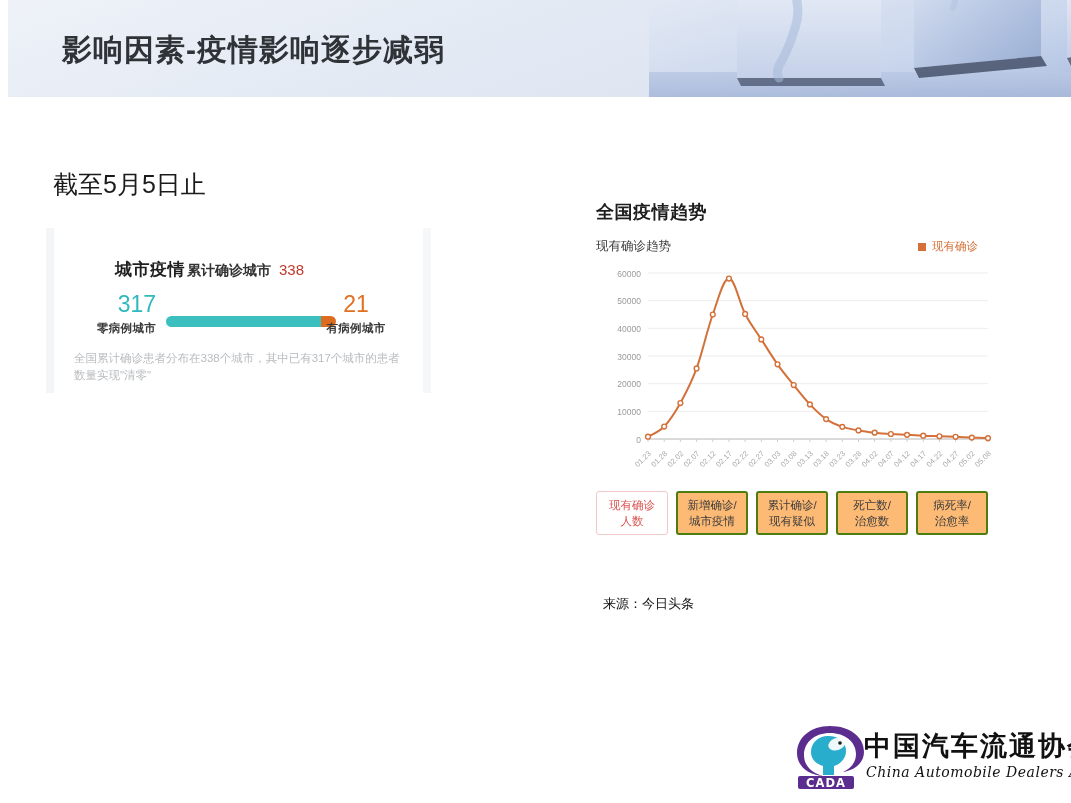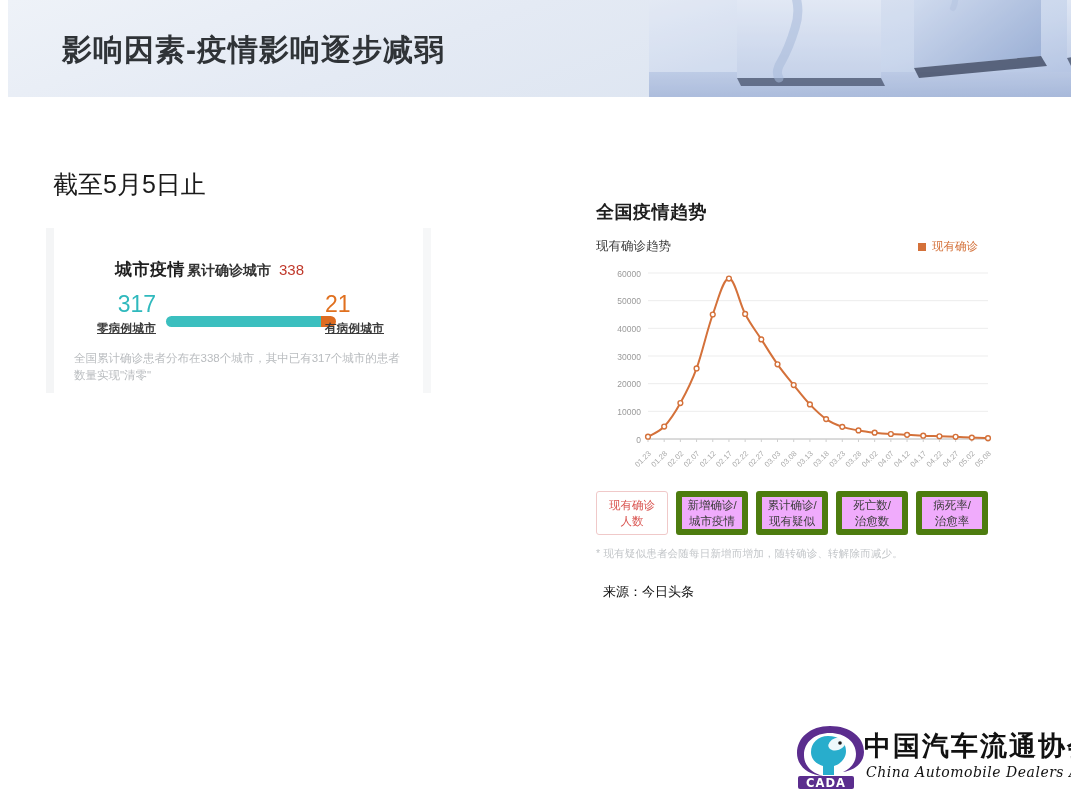--- a/index.html
+++ b/index.html
@@ -56,24 +56,24 @@
     display: flex; align-items: baseline; gap: 2px; white-space: nowrap; margin-left: 41px;
   }
   .city-head .t1 { font-size: 17px; font-weight: bold; color: #1f1f1f; letter-spacing: .5px; }
   .city-head .t2 { font-size: 14px; font-weight: bold; color: #333; }
   .city-head .t3 { font-size: 15px; color: #c0392b; margin-left: 6px; }
 
   .stat-row {
     position: absolute; left: 24px; top: 63px; width: 340px; height: 55px;
   }
   .stat-left { position: absolute; left: 6px; top: 0; text-align: right; width: 80px; }
-  .stat-right { position: absolute; right: 1px; top: 0; width: 84px; }
+  .stat-right { position: absolute; right: 12px; top: 0; text-align: center; width: 84px; }
   .stat-num-teal { font-size: 23px; color: #2fb9bd; line-height: 26px; }
   .stat-num-orange { font-size: 23px; color: #e0701f; line-height: 26px; }
-  .stat-lbl { font-size: 11.5px; color: #3a3a3a; font-weight: bold; margin-top: 4px; letter-spacing: .3px; text-decoration: underline;}
+  .stat-lbl { font-size: 11.5px; color: #3a3a3a; font-weight: bold; margin-top: 4px; letter-spacing: .3px;}
 
   .bar-wrap {
     position: absolute; left: 96px; top: 25px; width: 170px; height: 11px;
   }
   .bar-teal {
     position: absolute; left: 0; top: 0; height: 11px; width: 94%;
     background: #3bbfbf; border-radius: 6px 0 0 6px;
   }
   .bar-orange {
     position: absolute; right: 0; top: 0; height: 11px; width: 9%;
@@ -99,35 +99,35 @@
 
   .plot-area { position: relative; width: 400px; height: 220px; margin-top: 10px; }
   .plot-svg { position: absolute; left: 0; top: 0; }
 
   
   .tab-row { display: flex; gap: 8px; margin-top: 6px; }
   .tab {
     width: 72px; height: 44px; border-radius: 3px;
     display: flex; flex-direction: column; align-items: center; justify-content: center;
     font-size: 11.5px; line-height: 16px; color: #3c3c3c;
-    background: #f0abfc; border: 6px solid #4d7c0f;
+    background: #fdba74; border: 2px solid #4d7c0f;
   }
   .tab.active { background: #ffffff; border: 1px solid #f0c9c9; color: #d9534f; }
 
   .chart-foot {
     margin-top: 12px; font-size: 10.5px; color: #c3c6c9; letter-spacing: .2px;
   }
 
   
   .bottom-note {
     position: absolute; left: 54px; top: 582px;
     font-size: 18px; color: #111; white-space: nowrap;
   }
   .source-note {
-    position: absolute; left: 603px; top: 583px;
+    position: absolute; left: 603px; top: 595px;
     font-size: 13px; color: #111; white-space: nowrap;
   }
 
   
   .logo { position: absolute; left: 786px; top: 722px; width: 270px; height: 70px; }
   .logo-mark { position: absolute; left: 8px; top: 0; width: 72px; height: 68px; }
   .logo-cn {
     position: absolute; left: 78px; top: 6px;
     font-size: 27px; font-weight: bold; color: #111;
     letter-spacing: 2px; white-space: nowrap;
@@ -336,21 +336,20 @@
       <div class="tab">
         <span>死亡数/</span>
         <span>治愈数</span>
       </div>
       <div class="tab">
         <span>病死率/</span>
         <span>治愈率</span>
       </div>
     </div>
 
-    <div class="chart-foot">* 现有疑似患者会随每日新增而增加，随转确诊、转解除而减少。</div>
   </div>
 
   <div class="source-note">来源：今日头条</div>
 
   <div class="logo">
     <div class="logo-mark">
       <svg width="72" height="68" viewBox="0 0 72 68" xmlns="http://www.w3.org/2000/svg">
         <path d="M36 4 C16 4 3 16 3 31 C3 44 14 53 29 54 C18 51 10 44 10 33 C10 20 21 11 36 11 C51 11 62 20 62 32 C62 41 56 47 49 50 C62 48 70 40 70 30 C70 15 56 4 36 4 Z" fill="#5b2d8e"></path>
         <path d="M34 14 C24 14 17 21 17 30 C17 37 22 42 29 44 L29 53 L40 53 L40 44 C47 42 52 36 52 29 C52 20 45 14 34 14 Z" fill="#1ca9c9" opacity="0.95"></path>
         <ellipse cx="43" cy="22" rx="9" ry="6" fill="#ffffff" opacity="0.92" transform="rotate(-20 43 22)"></ellipse>

